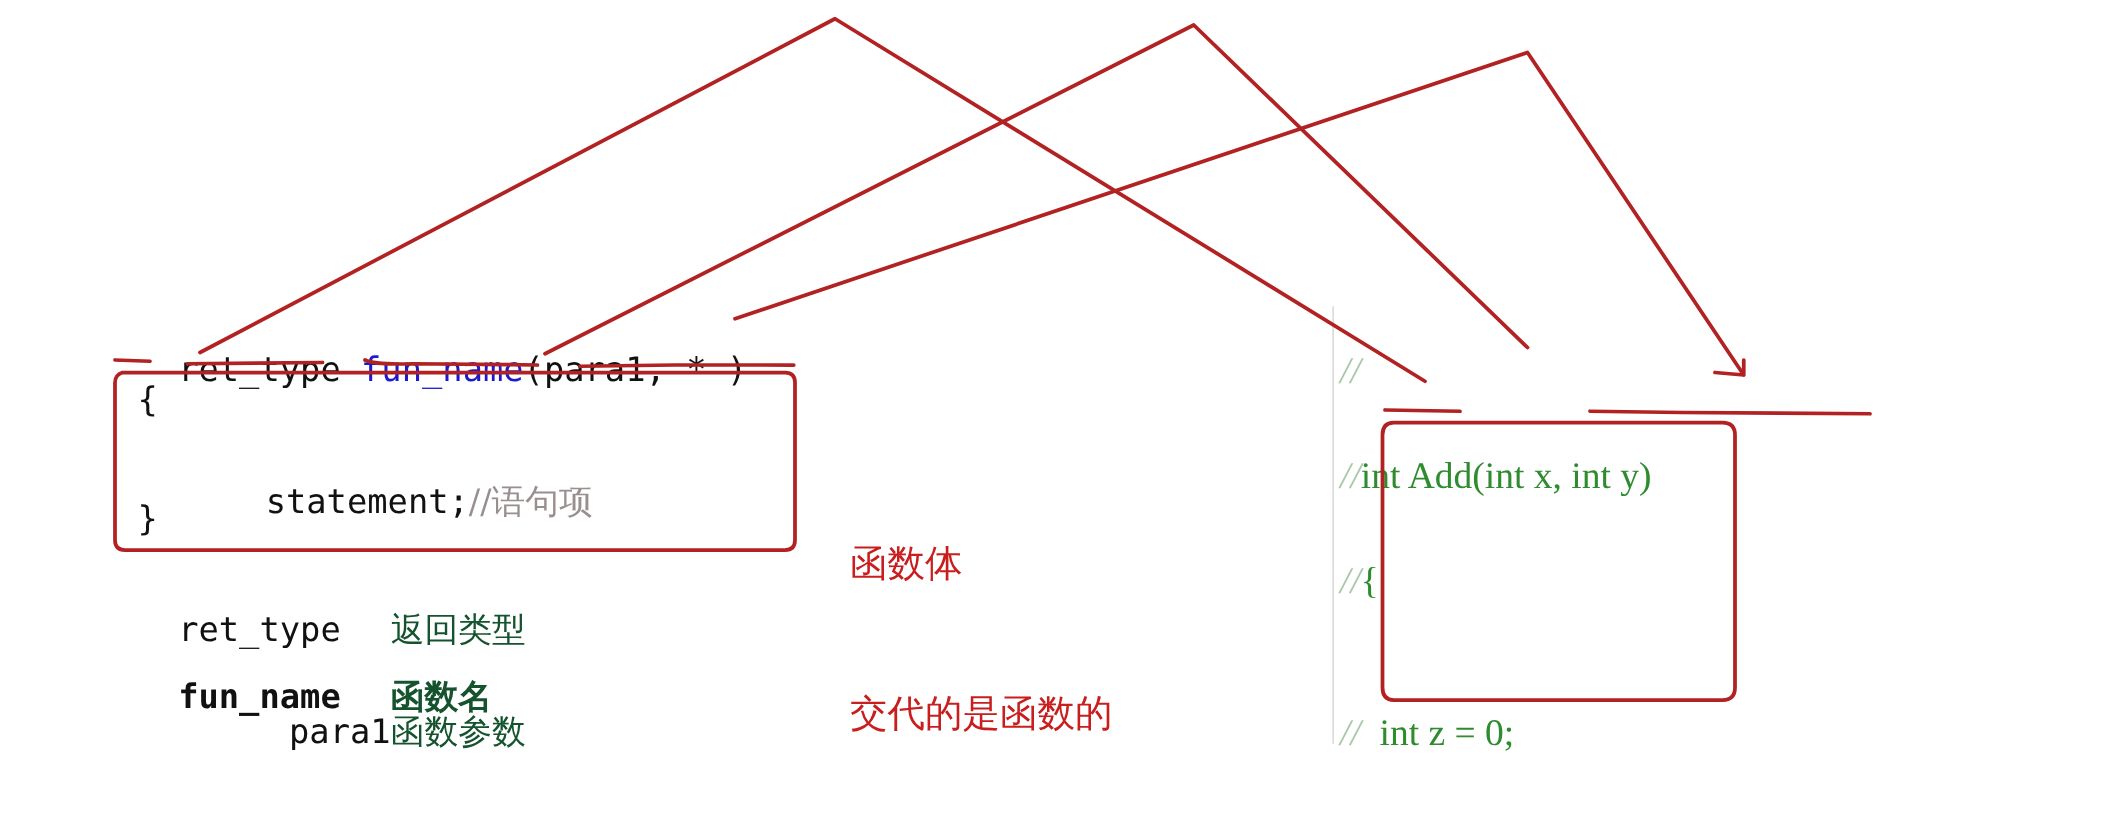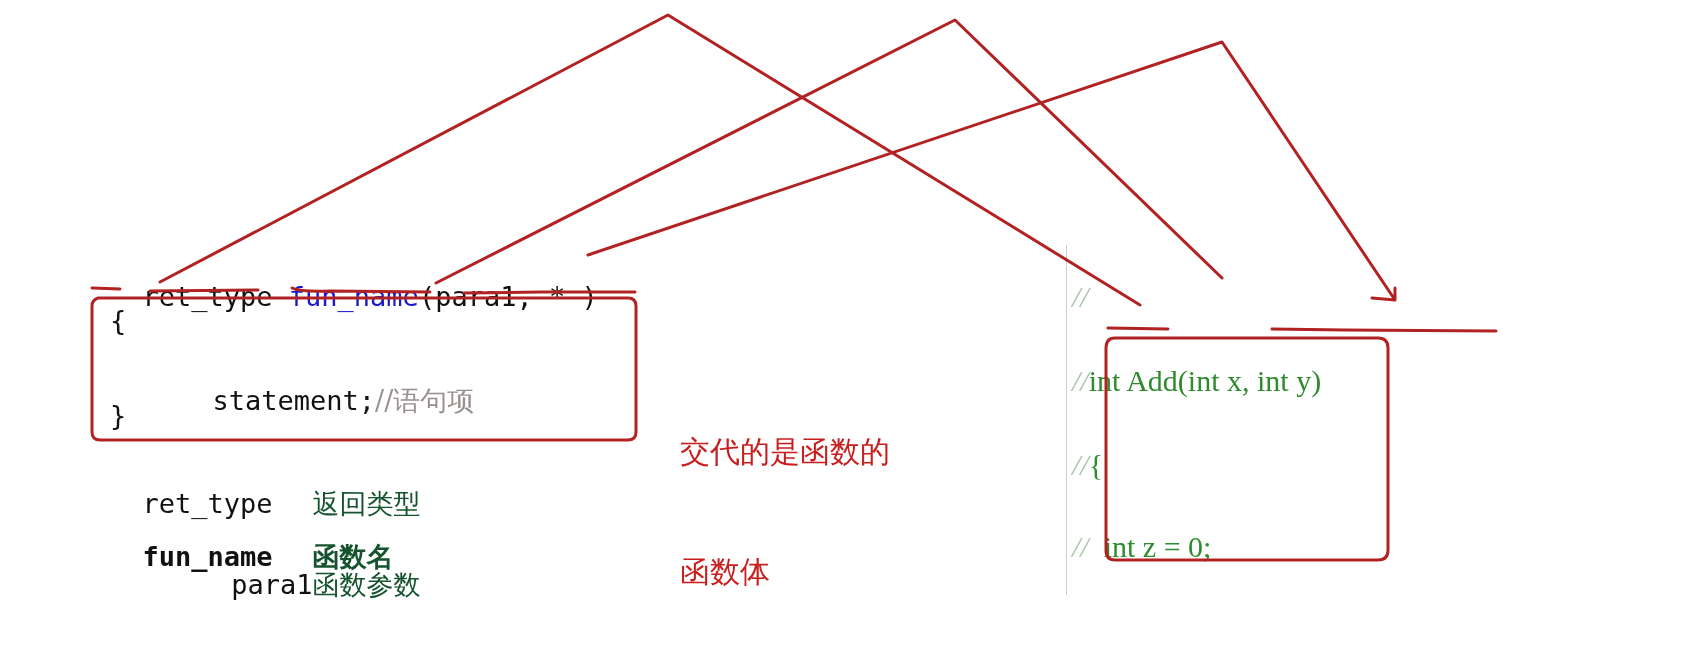--- a/index.html
+++ b/index.html
@@ -30,31 +30,31 @@
   <span style="display:inline-block;width:170px;">ret_type</span><span class="cn-gray">返回类型</span>
 </div>
 <div class="abs mono" style="left:110px; top:508px;font-weight:bold;">
   <span style="display:inline-block;width:170px;">fun_name</span><span class="cn-gray">函数名</span>
 </div>
 <div class="abs mono" style="left:110px; top:536px;text-align:right;">
   <span style="display:inline-block;width:170px;">para1</span><span class="cn-gray">函数参数</span>
 </div>
 
 <div class="abs red-note" style="left:680px; top:352px;">
+  <div>函数体</div>
   <div>交代的是函数的</div>
-  <div>函数体</div>
   
 </div>
 
 <div class="abs" style="left:1066px; top:245px; width:1px; height:350px; background:#cfcfcf;"></div>
 <div class="abs" style="left:1072px; top:242px;">
   <div style="height:46px;"><span class="slashes">//</span><span class="green"></span></div>
   <div style="height:46px;"><span class="slashes">//</span><span class="green">int Add(int x, int y)</span></div>
   <div style="height:44px;"><span class="slashes">//</span><span class="green">{</span></div>
-  <div style="height:44px;"><span class="slashes">//</span><span class="green">  int z = 0;</span></div>
+  <div style="height:44px;margin-top:40px;"><span class="slashes">//</span><span class="green">  int z = 0;</span></div>
   
   
   
 </div>
 
 <svg class="overlay" width="1696" height="670">
   <g stroke="#b22222" stroke-width="3" fill="none" stroke-linecap="round" stroke-linejoin="round">
 
     <path d="M92 288 L120 289 M150 291 L258 290"></path>
     <path d="M292 288 Q300 292 330 291 L430 292"></path>

